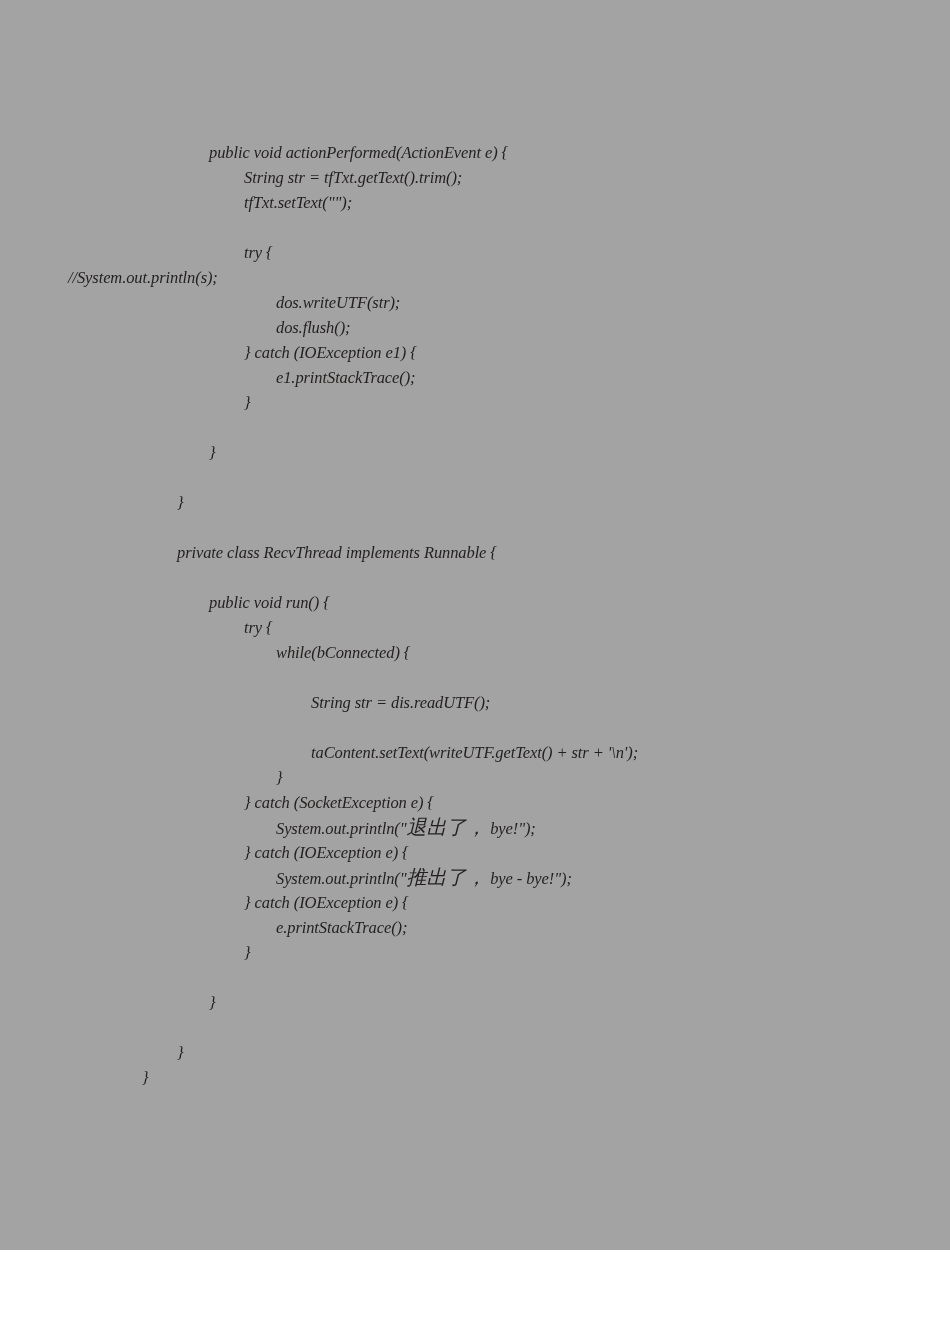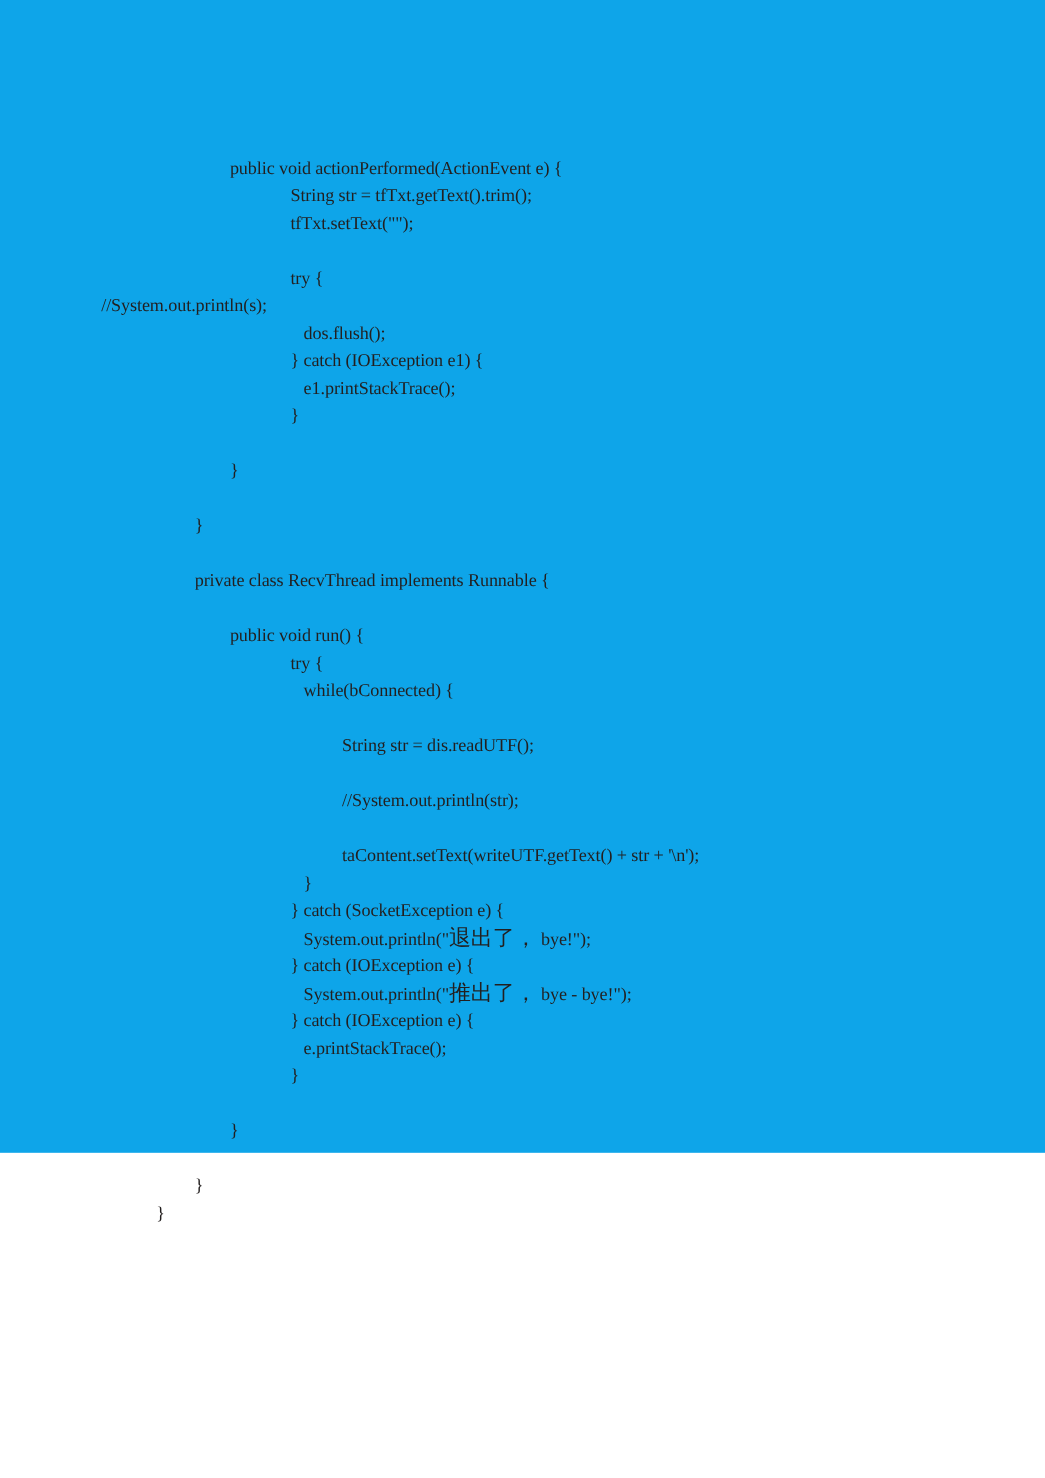--- a/index.html
+++ b/index.html
@@ -17,22 +17,23 @@
     color: #231f1f;
     -webkit-font-smoothing: antialiased;
   }
 
   
   .page {
     position: absolute;
     left: 0;
     top: 0;
     width: 950px;
-    height: 1048px;
-    background: #0ea5e9;
+    height: 1250px;
+    background: #a3a3a3;
+    font-style: italic;
   }
 
   
   .code-block {
     position: absolute;
     left: 0;
     top: 140px;
     width: 950px;
   }
 
@@ -44,24 +45,24 @@
     color: #231f1f;
     white-space: pre;
     letter-spacing: -0.1px;
     padding-left: 0;
   }
 
   
   .i0  { padding-left: 142px; }
   .i1  { padding-left: 177px; }
   .i2  { padding-left: 209px; }
-  .i3  { padding-left: 244px; margin-left: 20px; }
+  .i3  { padding-left: 244px; }
   .i4  { padding-left: 276px; }
   .i5  { padding-left: 311px; margin-top: 25px; }
-  .i-flush { padding-left: 92px; }
+  .i-flush { padding-left: 68px; }
 
   .code-line.blank {
     height: 25px;
   }
 
   
   .cjk {
     font-family: "DejaVu Sans", "Liberation Sans", sans-serif;
     font-size: 20px;
   }
@@ -70,36 +71,36 @@
 <body>
 
 <div class="page">
   <div class="code-block">
       <div class="code-line i2">public void actionPerformed(ActionEvent e) {</div>
       <div class="code-line i3">String str = tfTxt.getText().trim();</div>
       <div class="code-line i3">tfTxt.setText("");</div>
       <div class="code-line i3 blank"></div>
       <div class="code-line i3">try {</div>
       <div class="code-line i-flush">//System.out.println(s);</div>
+      <div class="code-line i4">dos.writeUTF(str);</div>
       <div class="code-line i4">dos.flush();</div>
       <div class="code-line i3">} catch (IOException e1) {</div>
       <div class="code-line i4">e1.printStackTrace();</div>
       <div class="code-line i3">}</div>
       <div class="code-line i3 blank"></div>
       <div class="code-line i2">}</div>
       <div class="code-line i2 blank"></div>
       <div class="code-line i1">}</div>
       <div class="code-line i1 blank"></div>
       <div class="code-line i1">private class RecvThread implements Runnable {</div>
       <div class="code-line i1 blank"></div>
       <div class="code-line i2">public void run() {</div>
       <div class="code-line i3">try {</div>
       <div class="code-line i4">while(bConnected) {</div>
       <div class="code-line i5">String str = dis.readUTF();</div>
-      <div class="code-line i5">//System.out.println(str);</div>
       <div class="code-line i5">taContent.setText(writeUTF.getText() + str + '\n');</div>
       <div class="code-line i4">}</div>
       <div class="code-line i3">} catch (SocketException e) {</div>
       <div class="code-line i4">System.out.println("<span class="cjk">退出了，</span> bye!");</div>
       <div class="code-line i3">} catch (IOException e) {</div>
       <div class="code-line i4">System.out.println("<span class="cjk">推出了，</span> bye - bye!");</div>
       <div class="code-line i3">} catch (IOException e) {</div>
       <div class="code-line i4">e.printStackTrace();</div>
       <div class="code-line i3">}</div>
       <div class="code-line i3 blank"></div>

